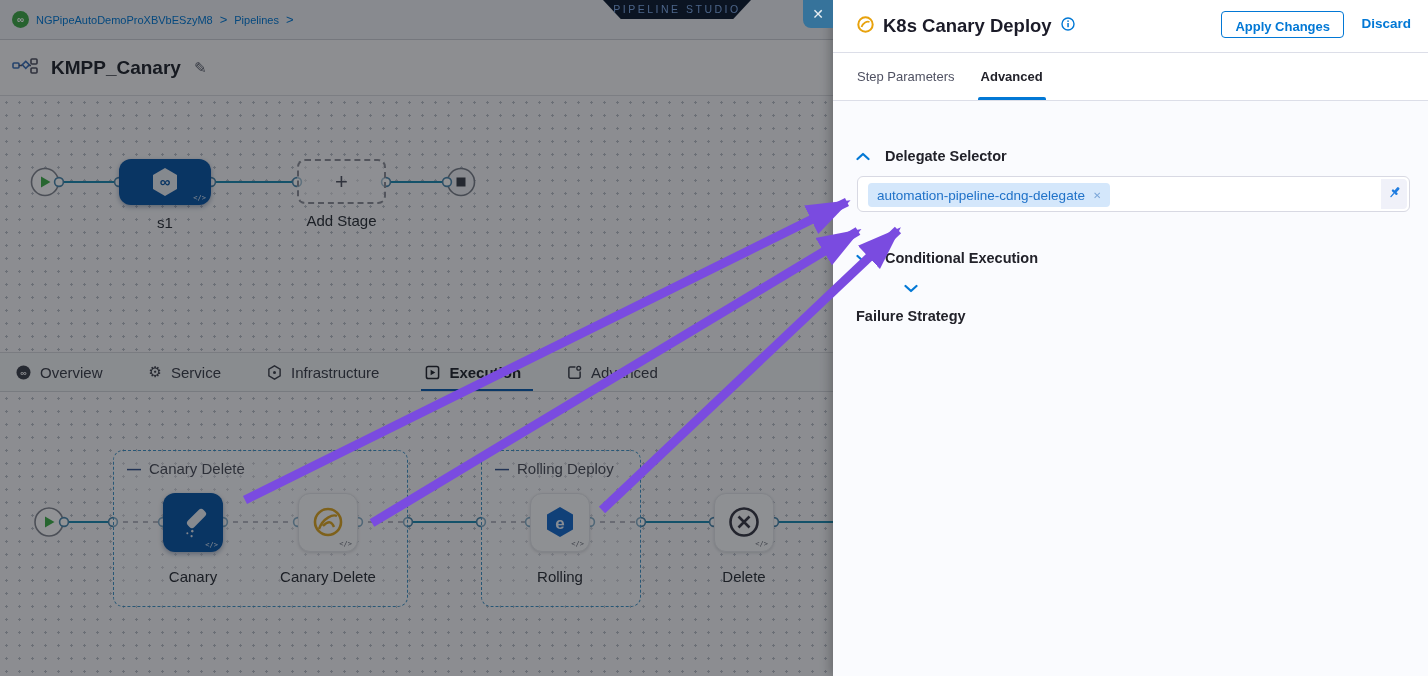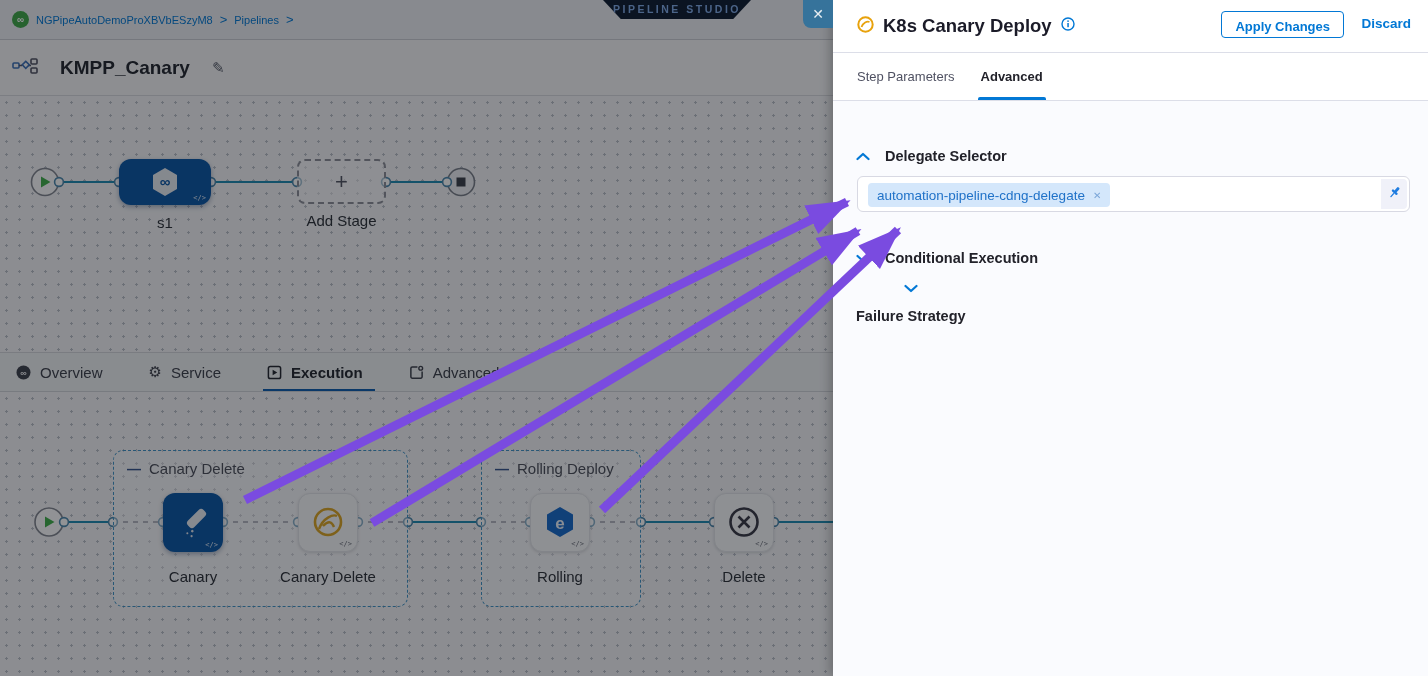--- a/index.html
+++ b/index.html
@@ -12,26 +12,26 @@
   .dots{background-color:#f2f3f6;
         background-image:radial-gradient(circle,#b8bdc7 1.1px,transparent 1.3px);
         background-size:13px 13px;}
   .breadcrumb-bar{position:absolute;left:0;top:0;width:833px;height:40px;background:#eceef2;
         border-bottom:1px solid #c9ccd3;display:flex;align-items:center;padding-left:12px;gap:7px;}
   .crumb-logo{width:17px;height:17px;border-radius:50%;background:#3fa648;color:#fff;
         display:flex;align-items:center;justify-content:center;font-size:10px;font-weight:bold;}
   .crumb-link{color:#0278d5;font-size:11px;text-decoration:none;cursor:pointer;}
   .crumb-sep{color:#0278d5;font-size:13px;}
   .studio-badge{position:absolute;left:603px;top:0;width:148px;height:19px;background:#0d1b31;
-        color:#7fa9e6;font-size:10.5px;font-weight:bold;letter-spacing:2.5px;text-align:center;
+        color:#7fa9e6;font-size:10.5px;font-weight:normal;letter-spacing:2.5px;text-align:center;
         line-height:19px;clip-path:polygon(0 0,100% 0,88% 100%,12% 100%);}
   .title-row{position:absolute;left:0;top:40px;width:833px;height:56px;background:#f4f5f7;
         border-bottom:1px solid #d6d8dd;display:flex;align-items:center;padding-left:12px;}
   .pipeline-glyph{margin-right:10px;}
-  .pipeline-name{font-size:19px;font-weight:bold;color:#22272f;margin:12px;}
+  .pipeline-name{font-size:19px;font-weight:bold;color:#22272f;margin:3px;}
   .edit-ic{margin-left:10px;color:#5a5e6b;font-size:15px;cursor:pointer;}
   .view-toggle{position:absolute;left:612px;top:60px;width:127px;height:17px;border:1.5px solid #333b49;
         border-radius:9px;display:flex;overflow:hidden;background:transparent;}
   .vt-seg{flex:1;font-size:10px;font-weight:bold;letter-spacing:.8px;text-align:center;line-height:15px;
         color:#333b49;cursor:pointer;}
   .vt-seg.sel{background:#333b49;color:#eef0f4;border-radius:8px;}
 
   .stage-canvas{position:absolute;left:0;top:96px;width:833px;height:256px;}
   .exec-canvas{position:absolute;left:0;top:392px;width:833px;height:284px;}
   .canvas-svg{position:absolute;left:0;top:0;}
@@ -171,20 +171,29 @@
               <circle cx="7.5" cy="7.5" r="7" fill="#3c404b"></circle>
               <text x="7.5" y="10.6" text-anchor="middle" font-size="9" fill="#eef0f3" font-weight="bold">∞</text>
             </svg>
         </span>
           <span>Overview</span>
       </div>
       <div class="stab">
         <span class="ic" style="font-size:15px;color:#3c404b;">⚙</span>
         <span>Service</span>
       </div>
+      <div class="stab">
+        <span class="ic">
+          <svg width="15" height="15" viewBox="0 0 16 16">
+              <polygon points="8,1 14,4.5 14,11.5 8,15 2,11.5 2,4.5" fill="none" stroke="#3c404b" stroke-width="1.5"></polygon>
+              <circle cx="8" cy="8" r="1.6" fill="#3c404b"></circle>
+            </svg>
+        </span>
+          <span>Infrastructure</span>
+      </div>
       <div class="stab active">
         <span class="ic">
           <svg width="15" height="15" viewBox="0 0 16 16">
               <rect x="1.5" y="1.5" width="13" height="13" rx="2" fill="none" stroke="#22272f" stroke-width="1.6"></rect>
               <path d="M6 5l5 3-5 3z" fill="#22272f"></path>
             </svg>
         </span>
           <span>Execution</span>
       </div>
       <div class="stab">

